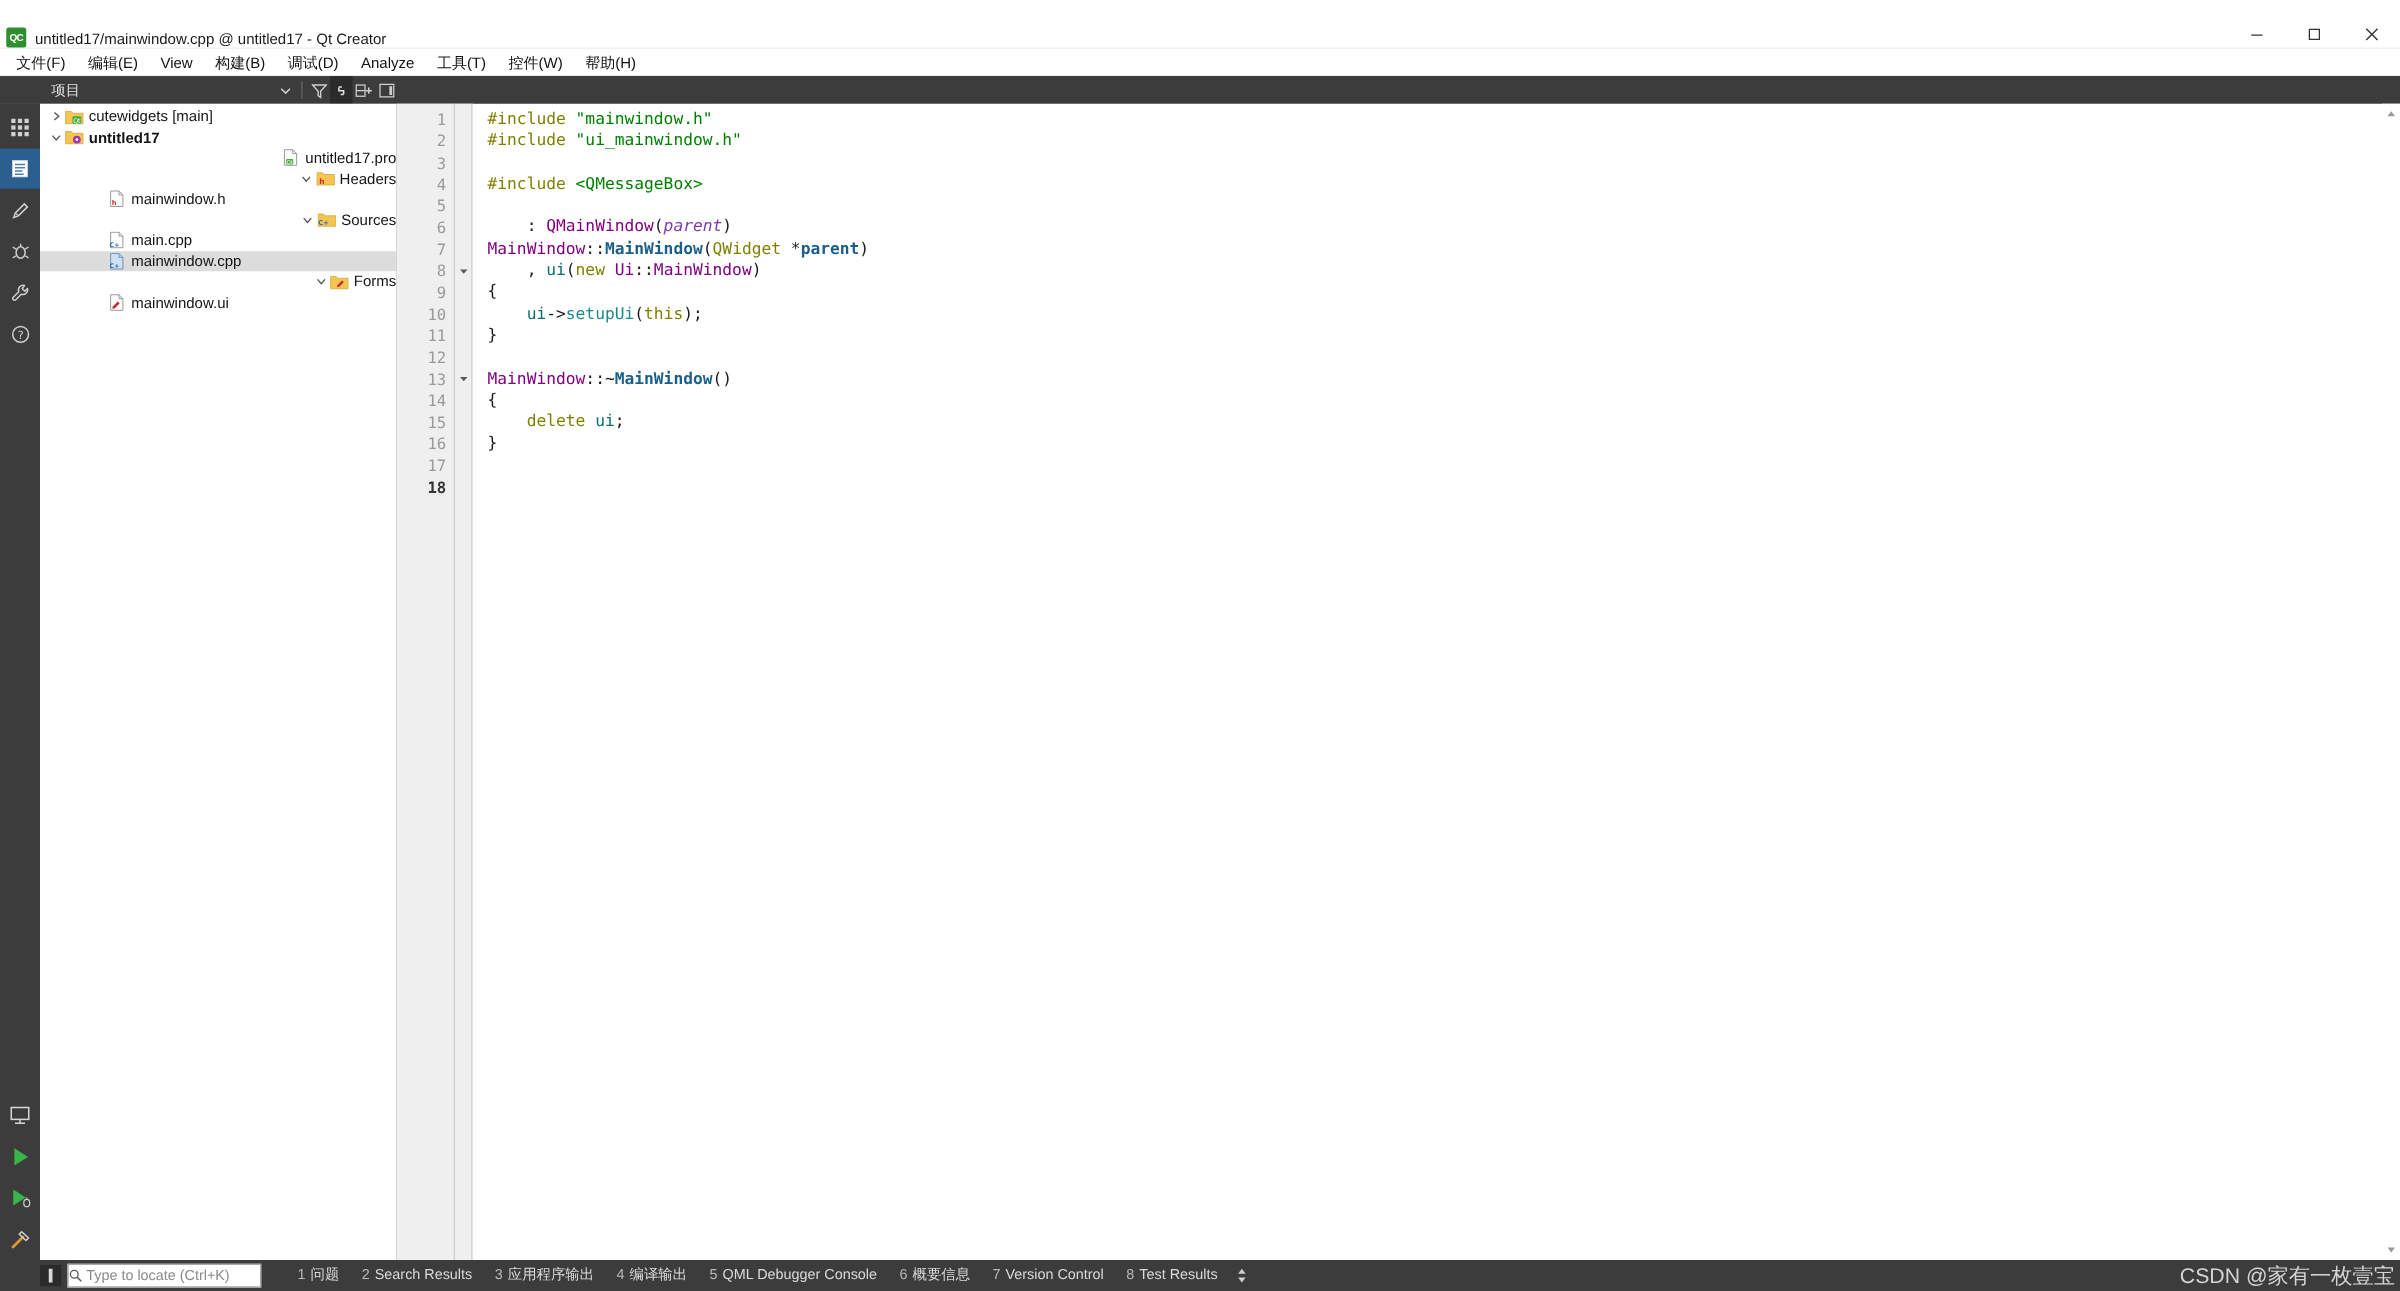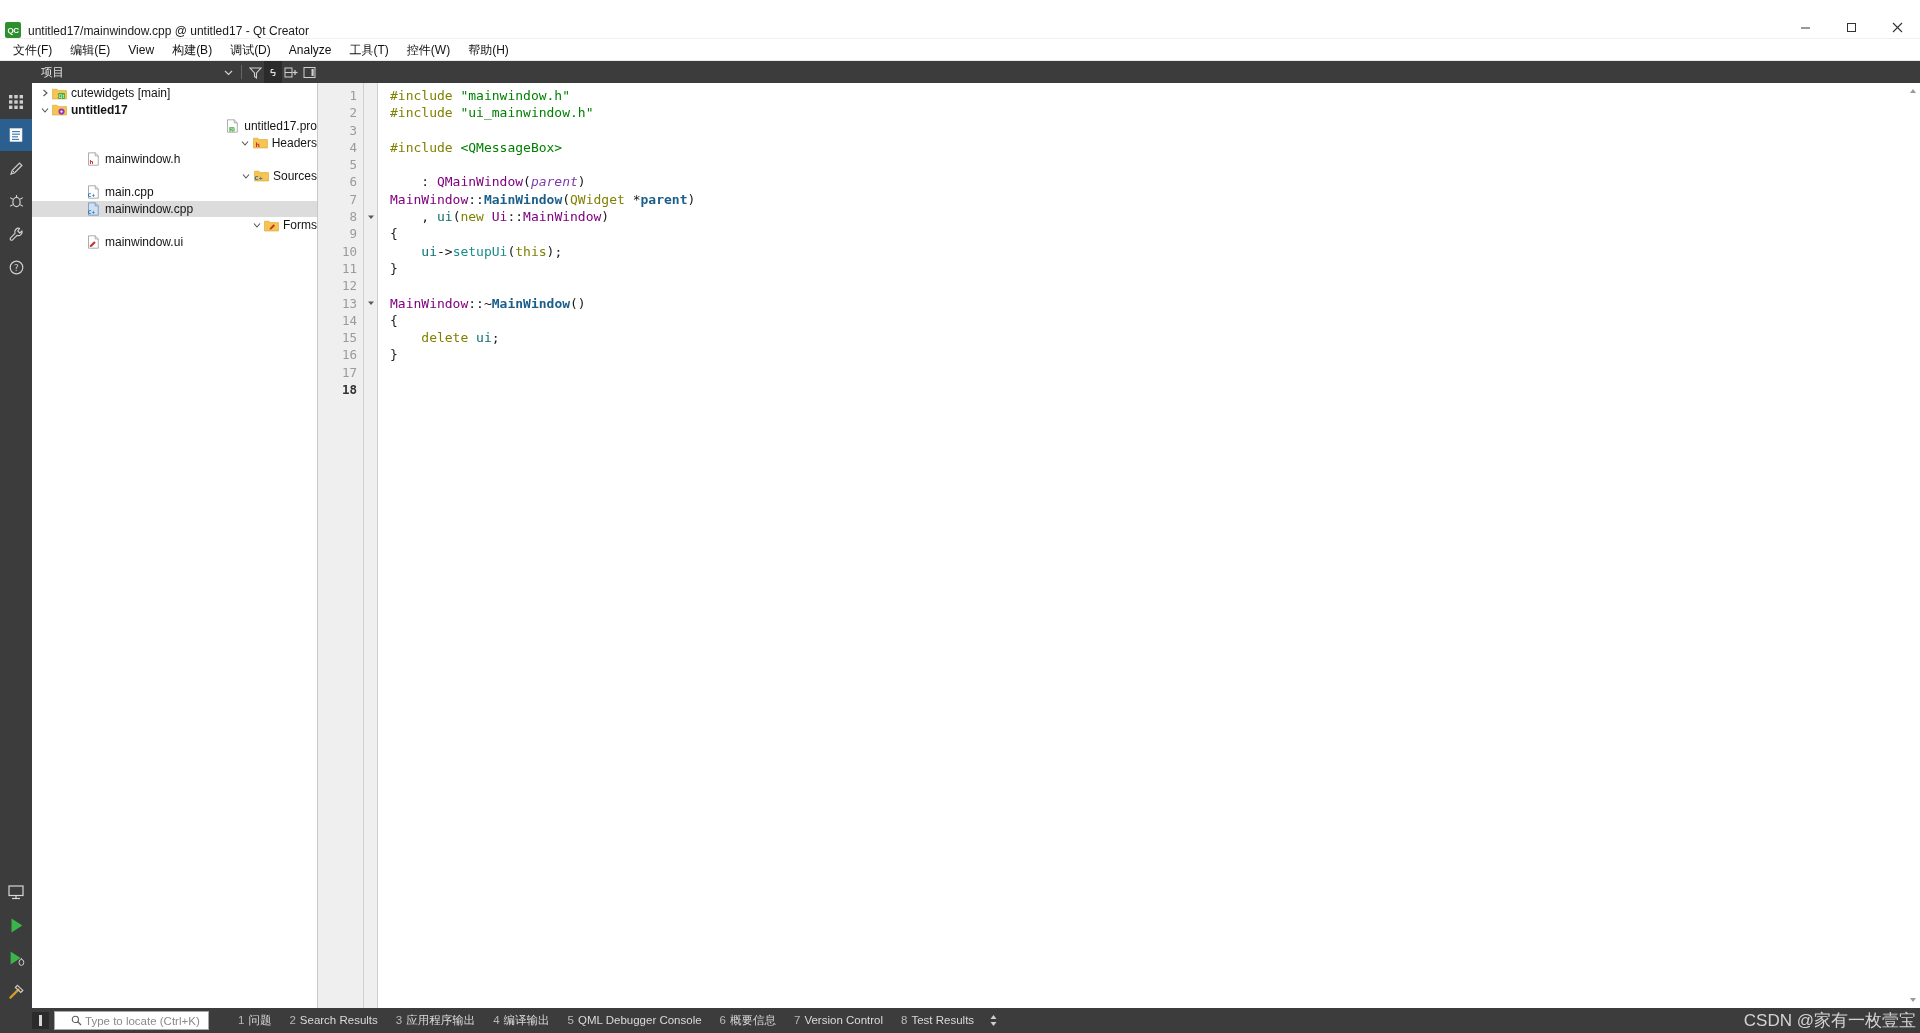--- a/index.html
+++ b/index.html
@@ -293,21 +293,21 @@
     background: #2b2b2b;
     display: flex; align-items: center; justify-content: center;
     margin-right: 5px;
   }
   .sb-toggle .bar { width: 3px; height: 11px; background: #d8d8d8; }
   .locator {
     width: 155px; height: 19px;
     background: #ffffff;
     border: 1px solid #a8a8a8;
     display: flex; align-items: center;
-    padding: 0 16px;
+    padding: 0 0;
   }
   .locator .mag { margin-right: 3px; display:flex; }
   .locator .ltext { font-size: 11.5px; color: #8a8a8a; white-space: nowrap; }
   .panes { display: flex; align-items: center; margin-left: 20px; gap: 0px; }
   .pane {
     font-size: 11.5px; color: #dadada; white-space: nowrap;
     padding: 2px 9px; line-height: 15px;
   }
   .pane .num { color: #b8b8b8; margin-right: 4px; }
   .sb-updown {

